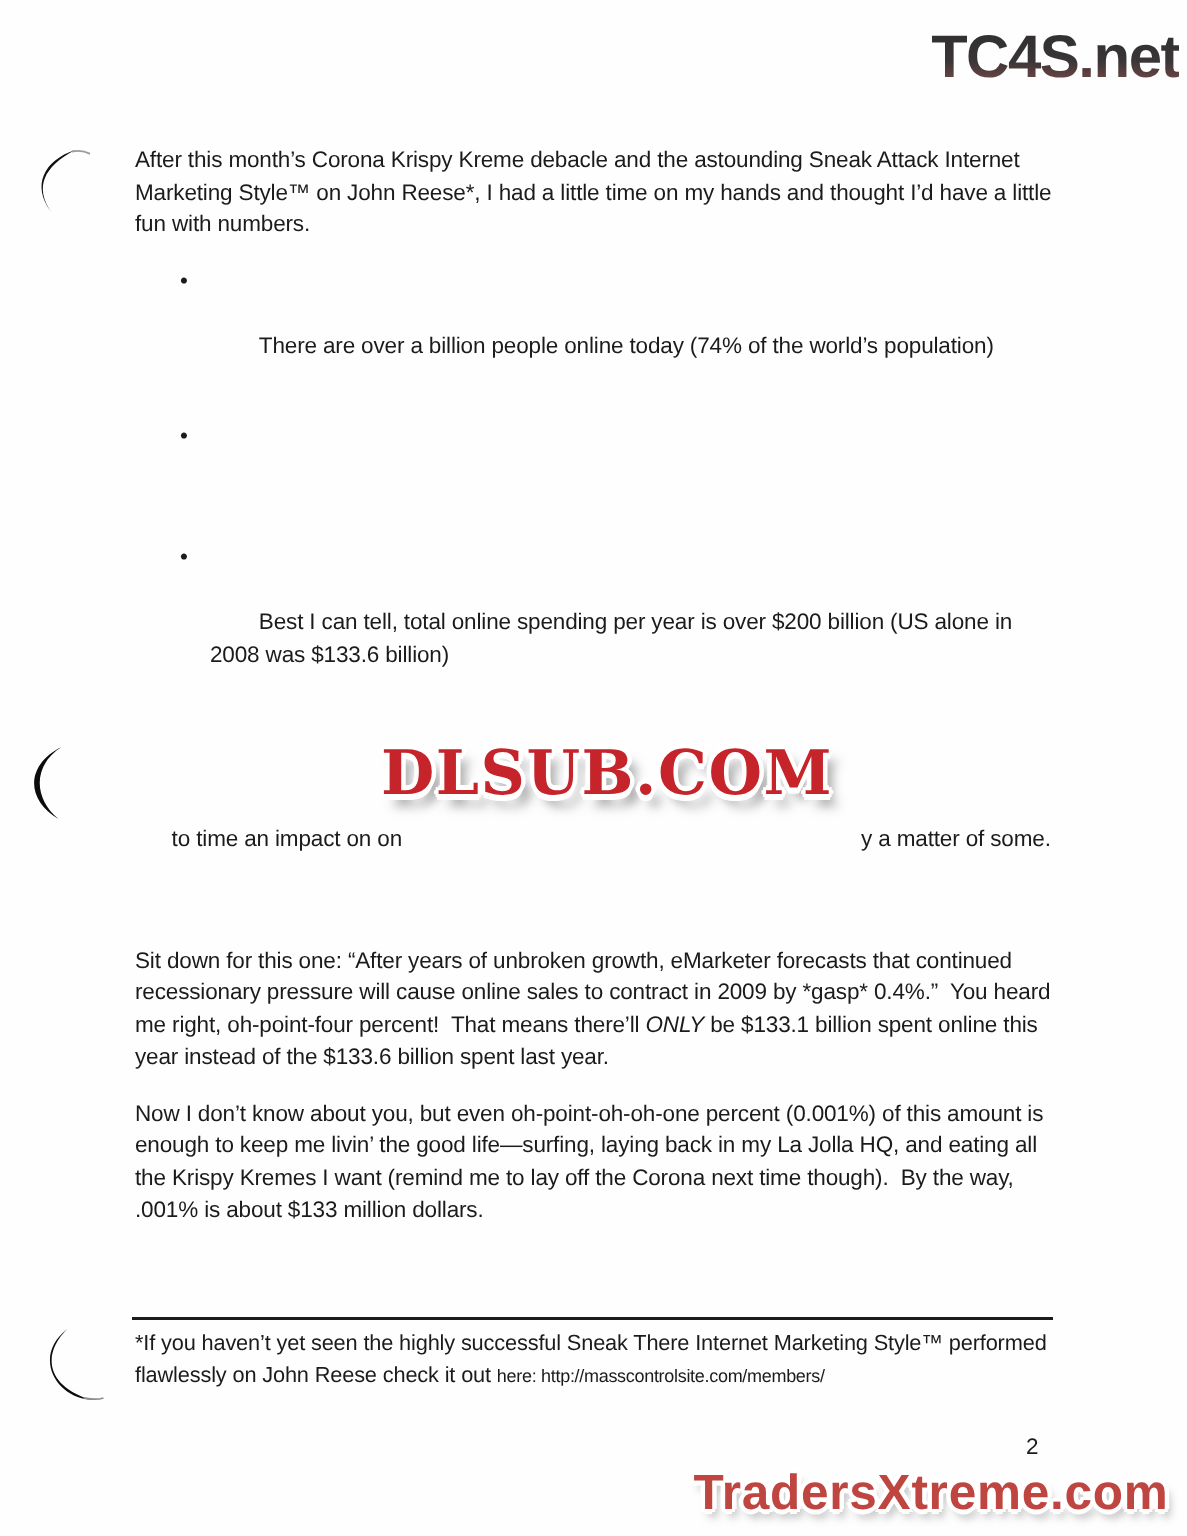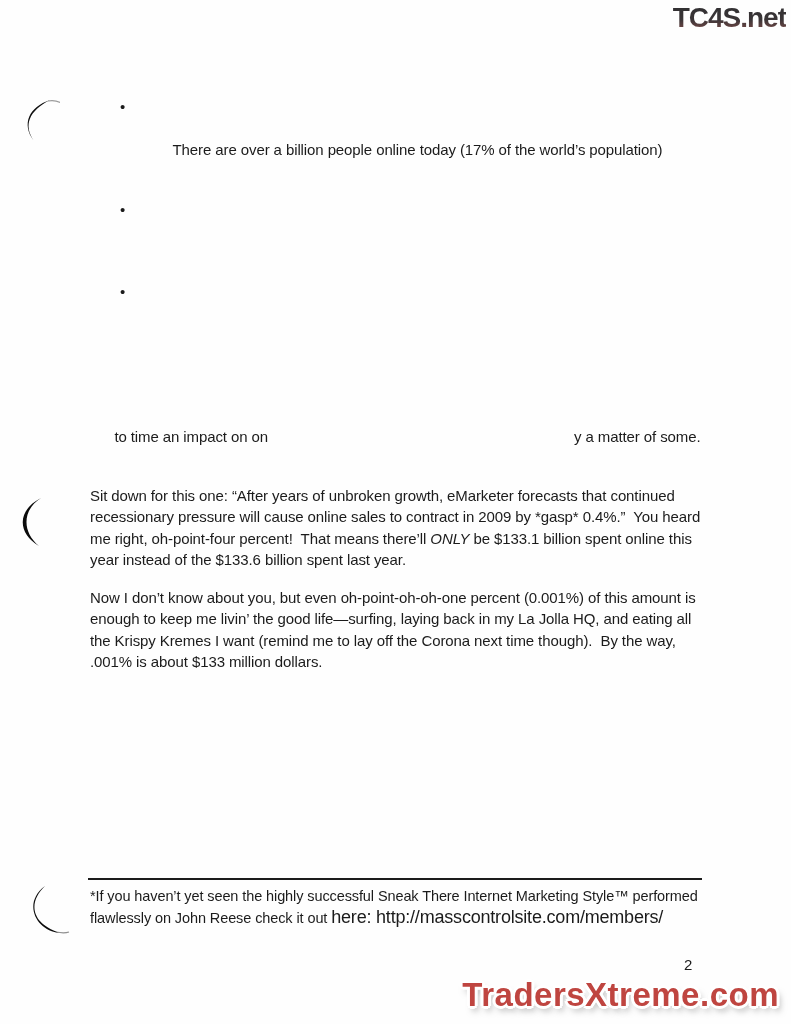--- a/index.html
+++ b/index.html
@@ -7,23 +7,23 @@
     width:791px;height:1024px;
     background:#ffffff;
     font-family:"Liberation Sans",sans-serif;
     position:relative;
     overflow:hidden;
   }
   .page{position:relative;width:791px;height:1024px;background:#fefefe;}
 
   
   .tc4s-logo{
-    position:absolute;top:2px;right:5px;
+    position:absolute;top:16px;right:5px;
     font-family:"Liberation Sans",sans-serif;
-    font-weight:bold;font-size:28px;letter-spacing:-1px;
+    font-weight:bold;font-size:40px;letter-spacing:-1px;
     background:linear-gradient(180deg,#2e2e30 0%,#3a3537 55%,#7d4b48 92%,#8a5a55 100%);
     -webkit-background-clip:text;background-clip:text;color:transparent;
   }
 
   
   .crescent{position:absolute;}
   .crescent svg{display:block;}
 
   
   .content{
@@ -54,21 +54,21 @@
       -1px 4px 0 #fff, 1px 4px 0 #fff,
       6px 8px 7px rgba(90,90,90,0.55);
   }
 
   
   .foot-rule{position:absolute;left:88px;top:878px;width:614px;height:2px;background:#1c1c1c;}
   .footnote{
     position:absolute;left:90px;top:886px;width:622px;
     font-size:14.5px;line-height:20.5px;letter-spacing:-0.1px;color:#1b1b1b;
   }
-  .footnote .url-part{font-size:18px;letter-spacing:-0.2px;}
+  .footnote .url-part{font-size:12px;letter-spacing:-0.2px;}
 
   
   .page-number{position:absolute;left:684px;top:956px;font-size:15px;color:#1b1b1b;}
   .footer-logo{
     position:absolute;right:12px;bottom:10px;
     font-family:"Liberation Sans",sans-serif;
     font-weight:bold;font-size:33px;letter-spacing:0.5px;
     color:#bf4540;
     text-shadow:
       -2px -2px 0 #fff, 2px -2px 0 #fff, -2px 2px 0 #fff, 2px 2px 0 #fff,
@@ -96,38 +96,41 @@
     </svg>
   </div>
   <div class="crescent" style="left:26px;top:885px;">
     <svg width="44" height="52" viewBox="0 0 44 52">
       <path d="M19 1 C 3 16, 3 38, 34 48 C 10 46, -4 18, 19 1 Z" fill="#0c0c0c"></path>
       <path d="M30 47 C 35 48, 40 48, 43 47" stroke="#8f8f8f" stroke-width="1.2" fill="none"></path>
     </svg>
   </div>
 
   <div class="content">
+    <p>After this month’s Corona Krispy Kreme debacle and the astounding Sneak Attack Internet Marketing Style™ on John Reese*, I had a little time on my hands and thought I’d have a little fun with numbers.</p>
 
     <ul>
       <li>
         <span class="bullet-dot">•</span>
-        <span>There are over a billion people online today (17% of the world’s population)</span>
+        <span>There are over a billion people online today (74% of the world’s population)</span>
       </li>
       <li>
         <span class="bullet-dot">•</span>
       </li>
       <li>
         <span class="bullet-dot">•</span>
+        <span>Best I can tell, total online spending per year is over $200 billion (US alone in 2008 was $133.6 billion)</span>
       </li>
     </ul>
 
 
     <p class="p5">
       <br>
       <span>to time an impact on on</span><span class="wm-gap"></span><span>y a matter of some.</span>
+      <span class="watermark">DLSUB.COM</span>
     </p>
 
     <p><span>Sit down for this one: “After years of unbroken growth, eMarketer forecasts that continued recessionary pressure will cause online sales to contract in 2009 by *gasp* 0.4%.”  You heard me right, oh-point-four percent!  That means there’ll </span><span class="italic">ONLY</span><span> be $133.1 billion spent online this year instead of the $133.6 billion spent last year.</span></p>
 
     <p>Now I don’t know about you, but even oh-point-oh-oh-one percent (0.001%) of this amount is enough to keep me livin’ the good life—surfing, laying back in my La Jolla HQ, and eating all the Krispy Kremes I want (remind me to lay off the Corona next time though).  By the way, .001% is about $133 million dollars.</p>
 
   </div>
 
   <div class="foot-rule"></div>
   <div class="footnote">

